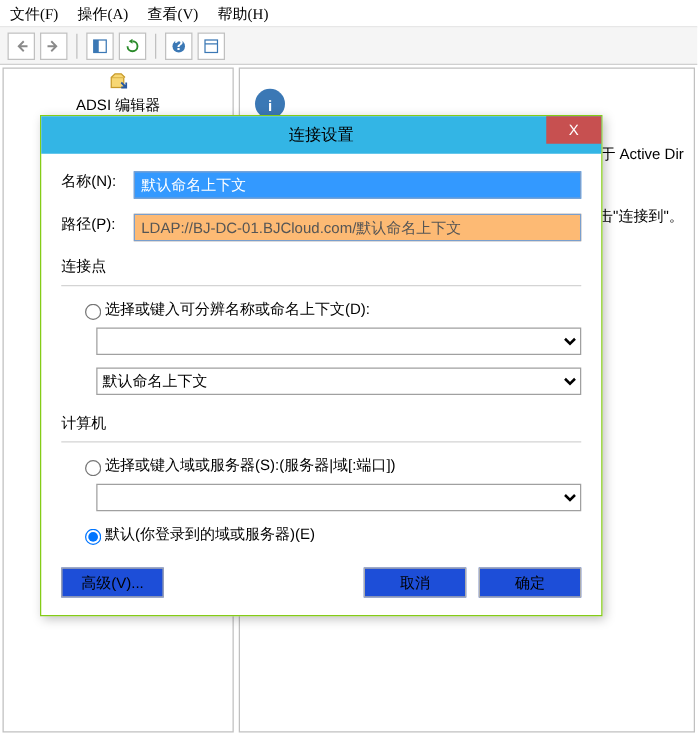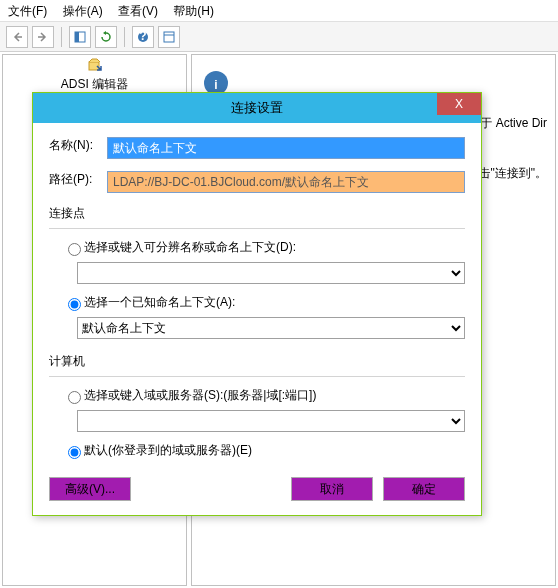--- a/index.html
+++ b/index.html
@@ -1,18 +1,18 @@
 <!DOCTYPE html>
 <html><head>
 <meta charset="utf-8">
 <style>
   * { box-sizing: border-box; font-family: "Microsoft YaHei", "Segoe UI", Tahoma, sans-serif; font-size: 12px; }
   body { margin: 0; background: #fff; width: 558px; height: 588px; overflow: hidden; position: relative; }
   .menubar { height: 22px; padding: 3px 8px; background: #fff; border-bottom: 1px solid #e0e0e0; }
-  .menubar span { margin-right: 12px; cursor: default; }
+  .menubar span { margin-right: 12px; cursor: default; font-family: Liberation Serif, serif; }
   .toolbar { height: 30px; padding: 3px 6px; background: #f5f5f5; border-bottom: 1px solid #d0d0d0; display: flex; align-items: center; gap: 4px; }
   .tb-btn { width: 22px; height: 22px; border: 1px solid #c0c0c0; background: #fff; display: inline-flex; align-items: center; justify-content: center; cursor: pointer; }
   .tb-sep { width: 1px; height: 20px; background: #c0c0c0; margin: 0 3px; }
   .main-frame { display: flex; height: calc(100% - 52px); }
   .sidebar { width: 185px; background: #fff; border: 1px solid #c0c0c0; margin: 2px; }
   .sidebar-title { padding: 3px 6px; display: flex; align-items: center; gap: 4px; flex-direction: column; }
   .right-pane { flex: 1; margin: 2px; border: 1px solid #c0c0c0; background: #fff; padding: 10px; position: relative; }
   .right-pane .hint { position: absolute; top: 60px; right: 8px; font-size: 12px; color: #000; }
   .right-pane .hint2 { position: absolute; top: 110px; right: 8px; font-size: 12px; color: #000; }
 
@@ -27,21 +27,21 @@
   .txt.sel { background: #3399ff; color: #fff; }
   .txt.ro { background: #fdba74; color: #555; }
   .group-label { margin: 6px 0 8px 0; color: #000; }
   .hr { height: 1px; background: #d4d4d4; margin-bottom: 10px; margin-top: -2px; }
   .radio-row { display: flex; align-items: center; margin: 8px 0 6px 14px; gap: 0; }
   .radio { width: 13px; height: 13px; }
   .sel-wrap { margin: 0 0 10px 28px; }
   select.dd { width: 100%; height: 22px; border: 1px solid #a0a0a0; background: #fff; font-size: 12px; }
   .chk-row { display: flex; align-items: center; margin: 6px 0 0 28px; gap: 6px; }
   .footer { display: flex; align-items: center; padding: 12px 0 2px 0; gap: 10px; }
-  .btn { height: 24px; padding: 0 14px; min-width: 82px; background: #a21caf; border: 1px solid #acacac; cursor: pointer; }
+  .btn { height: 24px; padding: 0 14px; min-width: 82px; background: #1d4ed8; border: 1px solid #acacac; cursor: pointer; }
   .footer .spacer { flex: 1; }
   svg { display: block; }
 </style>
 </head>
 <body>
 
 <div class="menubar">
   <span>文件(F)</span>
   <span>操作(A)</span>
   <span>查看(V)</span>
@@ -135,24 +135,20 @@
     <div class="hr"></div>
 
     <label class="radio-row">
       <input type="radio" name="cp" class="radio" style="">
       <span>选择或键入可分辨名称或命名上下文(D):</span>
     </label>
     <div class="sel-wrap">
       <select class="dd"><option></option></select>
     </div>
 
-    <label class="radio-row">
-      <input type="radio" name="cp" class="radio" checked="" style="">
-      <span>选择一个已知命名上下文(A):</span>
-    </label>
     <div class="sel-wrap">
       <select class="dd">
         <option>默认命名上下文</option>
       </select>
     </div>
 
     <div class="group-label" style="margin-top:14px">计算机</div>
     <div class="hr"></div>
 
     <label class="radio-row">

